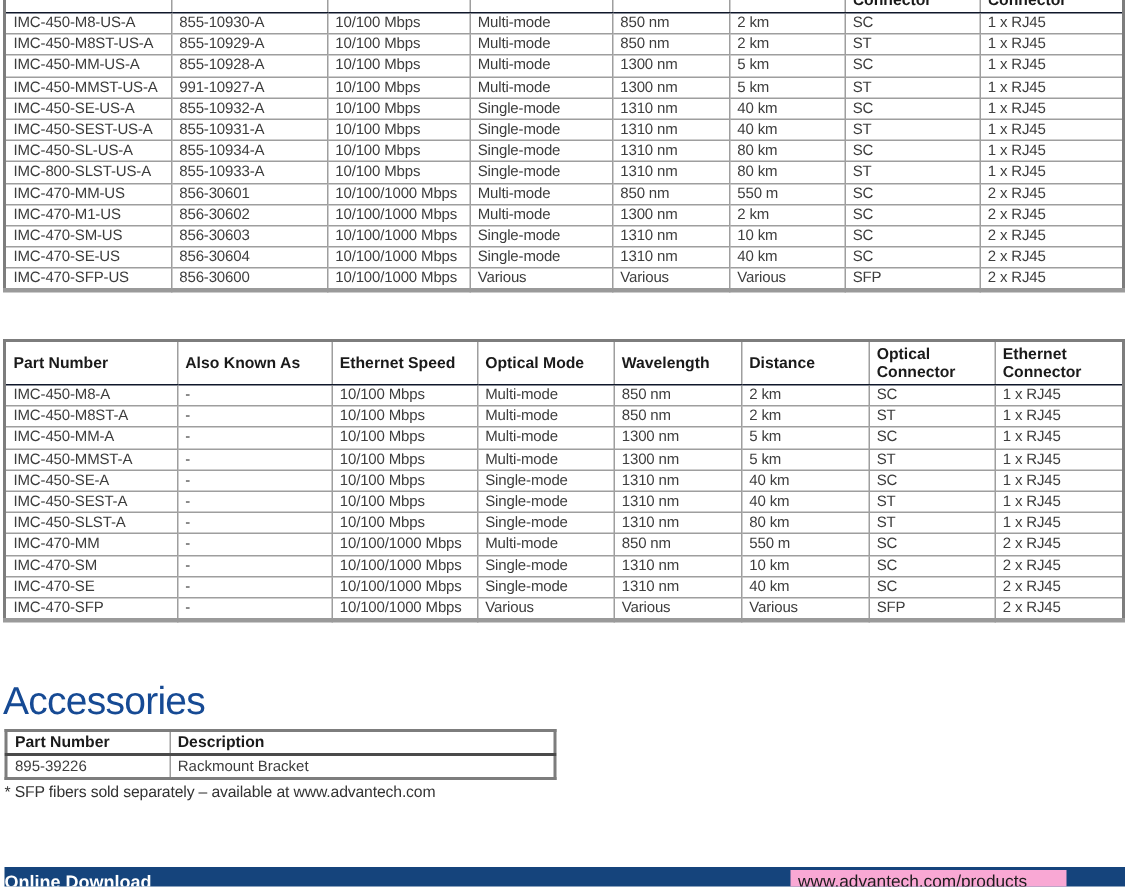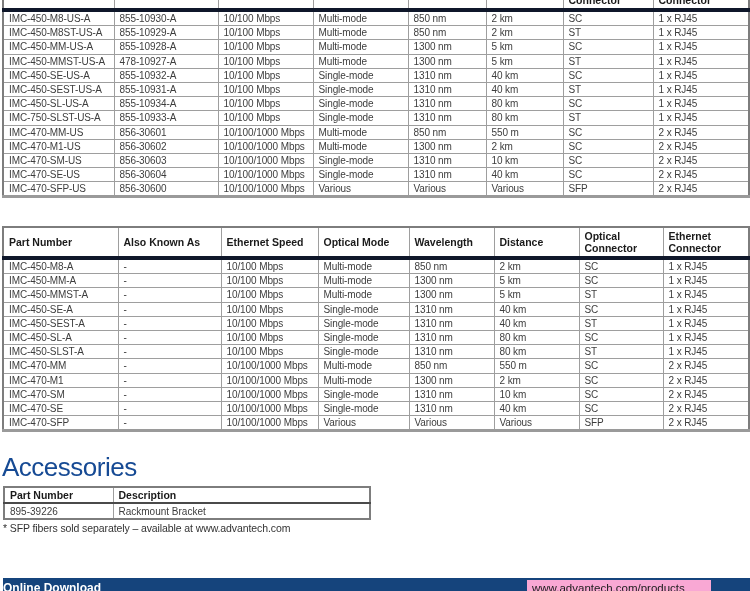--- a/index.html
+++ b/index.html
@@ -21,21 +21,21 @@
     text-align:left; vertical-align:middle;
   }
   table.data td {
     height:13.2px; padding:0 2px 0 5px; font-size:10px; color:#3d3d3d;
     letter-spacing:-0.1px;
   }
   table.data th {
     padding:2px 2px 2px 5px; font-size:10.5px; font-weight:bold; color:#1a1a1a;
     white-space:normal; line-height:12px;
   }
-  table.data thead tr th { border-bottom:4px solid #0f172a; }
+  table.data thead tr th { border-bottom:1px solid #0f172a; }
   #table2 { border-top:2px solid #7d7d7d; }
   #table2 thead tr { height:29px; }
 
   
   #table1 thead tr.cliphead th { border-top:none; padding:0 2px 0 5px; height:8px; }
   .clipbox { height:8px; overflow:hidden; }
   .clipbox span { display:block; margin-top:-6px; font-size:10.5px; font-weight:bold; line-height:13px; }
 
   
   .section-title {
@@ -135,21 +135,21 @@
           <td>855-10928-A</td>
           <td>10/100 Mbps</td>
           <td>Multi-mode</td>
           <td>1300 nm</td>
           <td>5 km</td>
           <td>SC</td>
           <td>1 x RJ45</td>
         </tr>
         <tr>
           <td>IMC-450-MMST-US-A</td>
-          <td>478-10927-A</td>
+          <td>991-10927-A</td>
           <td>10/100 Mbps</td>
           <td>Multi-mode</td>
           <td>1300 nm</td>
           <td>5 km</td>
           <td>ST</td>
           <td>1 x RJ45</td>
         </tr>
         <tr>
           <td>IMC-450-SE-US-A</td>
           <td>855-10932-A</td>
@@ -174,21 +174,21 @@
           <td>IMC-450-SL-US-A</td>
           <td>855-10934-A</td>
           <td>10/100 Mbps</td>
           <td>Single-mode</td>
           <td>1310 nm</td>
           <td>80 km</td>
           <td>SC</td>
           <td>1 x RJ45</td>
         </tr>
         <tr>
-          <td>IMC-750-SLST-US-A</td>
+          <td>IMC-800-SLST-US-A</td>
           <td>855-10933-A</td>
           <td>10/100 Mbps</td>
           <td>Single-mode</td>
           <td>1310 nm</td>
           <td>80 km</td>
           <td>ST</td>
           <td>1 x RJ45</td>
         </tr>
         <tr>
           <td>IMC-470-MM-US</td>
@@ -275,20 +275,30 @@
           <td>IMC-450-M8-A</td>
           <td>-</td>
           <td>10/100 Mbps</td>
           <td>Multi-mode</td>
           <td>850 nm</td>
           <td>2 km</td>
           <td>SC</td>
           <td>1 x RJ45</td>
         </tr>
         <tr>
+          <td>IMC-450-M8ST-A</td>
+          <td>-</td>
+          <td>10/100 Mbps</td>
+          <td>Multi-mode</td>
+          <td>850 nm</td>
+          <td>2 km</td>
+          <td>ST</td>
+          <td>1 x RJ45</td>
+        </tr>
+        <tr>
           <td>IMC-450-MM-A</td>
           <td>-</td>
           <td>10/100 Mbps</td>
           <td>Multi-mode</td>
           <td>1300 nm</td>
           <td>5 km</td>
           <td>SC</td>
           <td>1 x RJ45</td>
         </tr>
         <tr>
@@ -315,56 +325,36 @@
           <td>IMC-450-SEST-A</td>
           <td>-</td>
           <td>10/100 Mbps</td>
           <td>Single-mode</td>
           <td>1310 nm</td>
           <td>40 km</td>
           <td>ST</td>
           <td>1 x RJ45</td>
         </tr>
         <tr>
-          <td>IMC-450-SL-A</td>
+          <td>IMC-450-SLST-A</td>
           <td>-</td>
           <td>10/100 Mbps</td>
           <td>Single-mode</td>
           <td>1310 nm</td>
           <td>80 km</td>
-          <td>SC</td>
-          <td>1 x RJ45</td>
-        </tr>
-        <tr>
-          <td>IMC-450-SLST-A</td>
-          <td>-</td>
-          <td>10/100 Mbps</td>
-          <td>Single-mode</td>
-          <td>1310 nm</td>
-          <td>80 km</td>
           <td>ST</td>
           <td>1 x RJ45</td>
         </tr>
         <tr>
           <td>IMC-470-MM</td>
           <td>-</td>
           <td>10/100/1000 Mbps</td>
           <td>Multi-mode</td>
           <td>850 nm</td>
           <td>550 m</td>
-          <td>SC</td>
-          <td>2 x RJ45</td>
-        </tr>
-        <tr>
-          <td>IMC-470-M1</td>
-          <td>-</td>
-          <td>10/100/1000 Mbps</td>
-          <td>Multi-mode</td>
-          <td>1300 nm</td>
-          <td>2 km</td>
           <td>SC</td>
           <td>2 x RJ45</td>
         </tr>
         <tr>
           <td>IMC-470-SM</td>
           <td>-</td>
           <td>10/100/1000 Mbps</td>
           <td>Single-mode</td>
           <td>1310 nm</td>
           <td>10 km</td>

